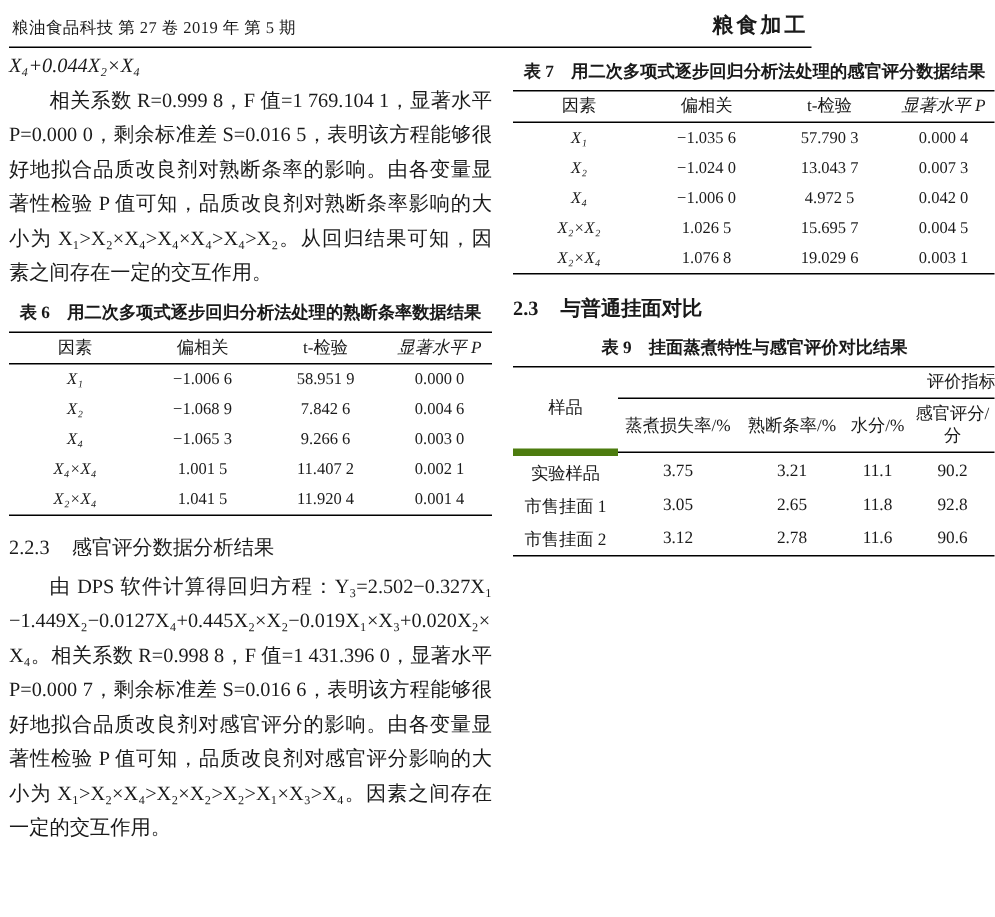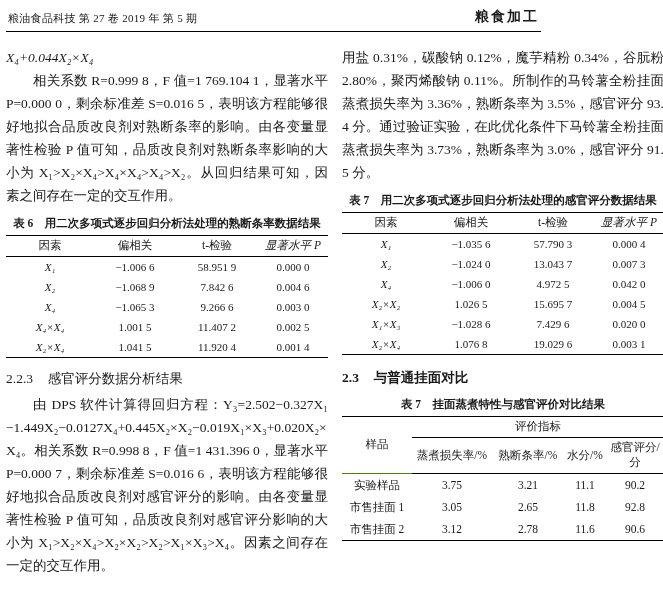--- a/index.html
+++ b/index.html
@@ -10,21 +10,21 @@
   }
   .page{padding:6px 6px 0 6px;box-sizing:border-box;width:547px;}
   
   .pagehead{
     display:flex;justify-content:space-between;align-items:flex-end;
     border-bottom:1.3px solid #000;padding:2px 2px 5px 2px;
   }
   .journal{font-size:11px;letter-spacing:.3px;}
   .section-label{font-size:14px;font-weight:bold;letter-spacing:2px;}
   
-  .cols{display:flex;gap:14px;margin-top:14px;}
+  .cols{display:flex;gap:14px;margin-top:0;}
   .col{width:322px;box-sizing:border-box;}
   
   .body-line,.para{
     font-size:13.5px;line-height:23px;text-align:justify;margin:0;
     word-break:break-all;
   }
   .para.indent{text-indent:2em;}
   .eq{font-style:italic;}
   
   .h3{font-size:13.5px;line-height:20px;margin:11px 0 4px 0;}
@@ -39,22 +39,22 @@
   table.three{border-top:1.5px solid #000;border-bottom:1.5px solid #000;}
   table.three thead th{
     font-weight:normal;font-size:11.5px;border-bottom:1px solid #000;
     padding:2px 0 3px 0;text-align:center;
   }
   table.three td{text-align:center;padding:2px 0;height:16px;}
   .factor{font-style:italic;}
   .pcol{font-style:italic;}
   
   table.grp th{font-weight:normal;font-size:10.5px;text-align:center;padding:1px 0 2px 0;}
-  table.grp .sample-h{border-bottom:1px solid #4d7c0f;vertical-align:middle;font-size:11.5px;}
-  table.grp .group-h{border-bottom:1px solid #000;font-size:11.5px;}
+  table.grp .sample-h{border-bottom:5px solid #4d7c0f;vertical-align:middle;font-size:11.5px;}
+  table.grp .group-h{border-bottom:1px solid #000;font-size:11.5px;text-align:right;}
   table.grp .sub-h{border-bottom:1px solid #000;}
   table.grp td{text-align:center;padding:3px 0;font-size:11.5px;}
 </style>
 </head>
 <body>
 
 <div class="page">
 
   <div class="pagehead">
     <span class="journal">粮油食品科技 第 27 卷 2019 年 第 5 期</span>
@@ -102,21 +102,21 @@
           <tr>
             <td class="factor">X₄</td>
             <td>−1.065 3</td>
             <td>9.266 6</td>
             <td>0.003 0</td>
           </tr>
           <tr>
             <td class="factor">X₄×X₄</td>
             <td>1.001 5</td>
             <td>11.407 2</td>
-            <td>0.002 5</td>
+            <td>0.002 1</td>
           </tr>
           <tr>
             <td class="factor">X₂×X₄</td>
             <td>1.041 5</td>
             <td>11.920 4</td>
             <td>0.001 4</td>
           </tr>
         </tbody>
       </table>
 
@@ -124,21 +124,20 @@
         <span class="h-num">2.2.3</span><span>感官评分数据分析结果</span>
       </div>
 
       <p class="para indent">由 DPS 软件计算得回归方程：Y₃=2.502−0.327X₁−1.449X₂−0.0127X₄+0.445X₂×X₂−0.019X₁×X₃+0.020X₂×X₄。相关系数 R=0.998 8，F 值=1 431.396 0，显著水平 P=0.000 7，剩余标准差 S=0.016 6，表明该方程能够很好地拟合品质改良剂对感官评分的影响。由各变量显著性检验 P 值可知，品质改良剂对感官评分影响的大小为 X₁&gt;X₂×X₄&gt;X₂×X₂&gt;X₂&gt;X₁×X₃&gt;X₄。因素之间存在一定的交互作用。</p>
 
 
     </div>
 
     <div class="col">
 
-      <p class="para">用盐 0.31%，碳酸钠 0.12%，魔芋精粉 0.34%，谷朊粉 2.80%，聚丙烯酸钠 0.11%。所制作的马铃薯全粉挂面蒸煮损失率为 3.36%，熟断条率为 3.5%，感官评分 93.4 分。通过验证实验，在此优化条件下马铃薯全粉挂面蒸煮损失率为 3.73%，熟断条率为 3.0%，感官评分 91.5 分。</p>
 
       <div class="tbl-title">表 7　用二次多项式逐步回归分析法处理的感官评分数据结果</div>
 
       <table class="three">
         <colgroup>
             <col style="width:88px">
             <col style="width:82px">
             <col style="width:82px">
             <col style="width:70px">
           </colgroup>
@@ -169,40 +168,34 @@
             <td>4.972 5</td>
             <td>0.042 0</td>
           </tr>
           <tr>
             <td class="factor">X₂×X₂</td>
             <td>1.026 5</td>
             <td>15.695 7</td>
             <td>0.004 5</td>
           </tr>
           <tr>
-            <td class="factor">X₁×X₃</td>
-            <td>−1.028 6</td>
-            <td>7.429 6</td>
-            <td>0.020 0</td>
-          </tr>
-          <tr>
             <td class="factor">X₂×X₄</td>
             <td>1.076 8</td>
             <td>19.029 6</td>
             <td>0.003 1</td>
           </tr>
         </tbody>
       </table>
 
       <div class="h2">
         <span class="h-num">2.3</span><span>与普通挂面对比</span>
       </div>
 
 
-      <div class="tbl-title">表 7　挂面蒸煮特性与感官评价对比结果</div>
+      <div class="tbl-title">表 9　挂面蒸煮特性与感官评价对比结果</div>
 
       <table class="three grp">
         <colgroup>
             <col style="width:70px">
             <col style="width:80px">
             <col style="width:72px">
             <col style="width:42px">
             <col style="width:58px">
           </colgroup>
         <thead>

